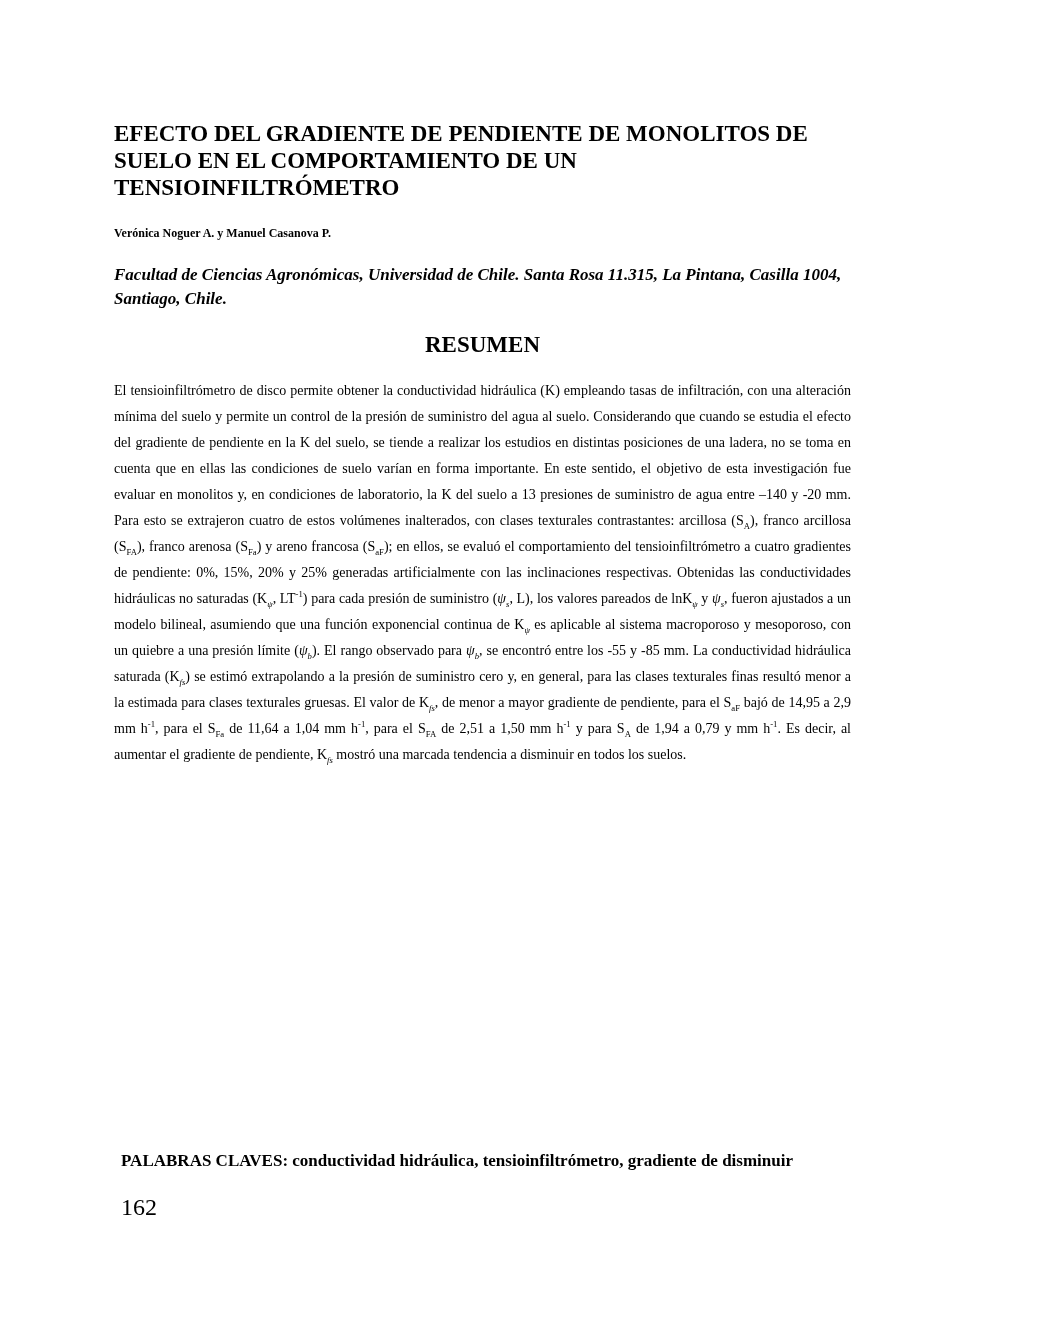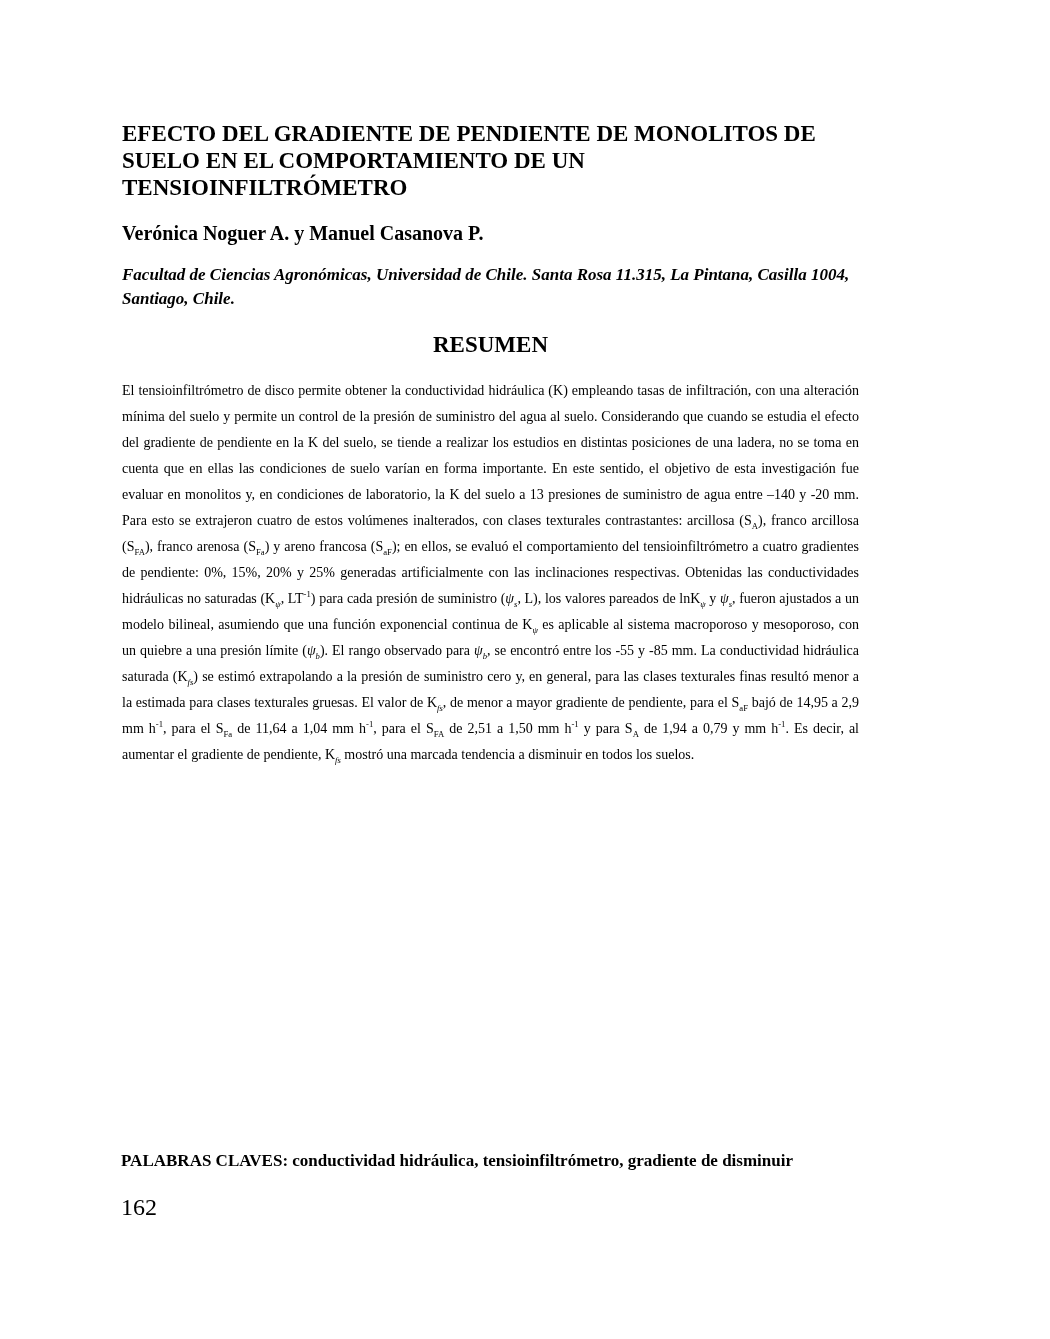--- a/index.html
+++ b/index.html
@@ -11,34 +11,34 @@
     position: relative;
     width: 1050px;
     height: 1339px;
     background: #ffffff;
     color: #000000;
     font-family: "Liberation Serif", serif;
     overflow: hidden;
   }
   .content {
     position: absolute;
-    left: 122px;
+    left: 114px;
     top: 120px;
     width: 737px;
   }
   .doc-title {
     font-size: 23px;
     font-weight: bold;
     line-height: 27px;
     margin: 0;
     text-align: left;
   }
   .authors {
     margin-top: 22px;
-    font-size: 20px;
+    font-size: 12px;
     font-weight: bold;
     line-height: 20px;
   }
   .affiliation {
     margin-top: 20px;
     font-size: 17px;
     font-weight: bold;
     font-style: italic;
     line-height: 24px;
   }

